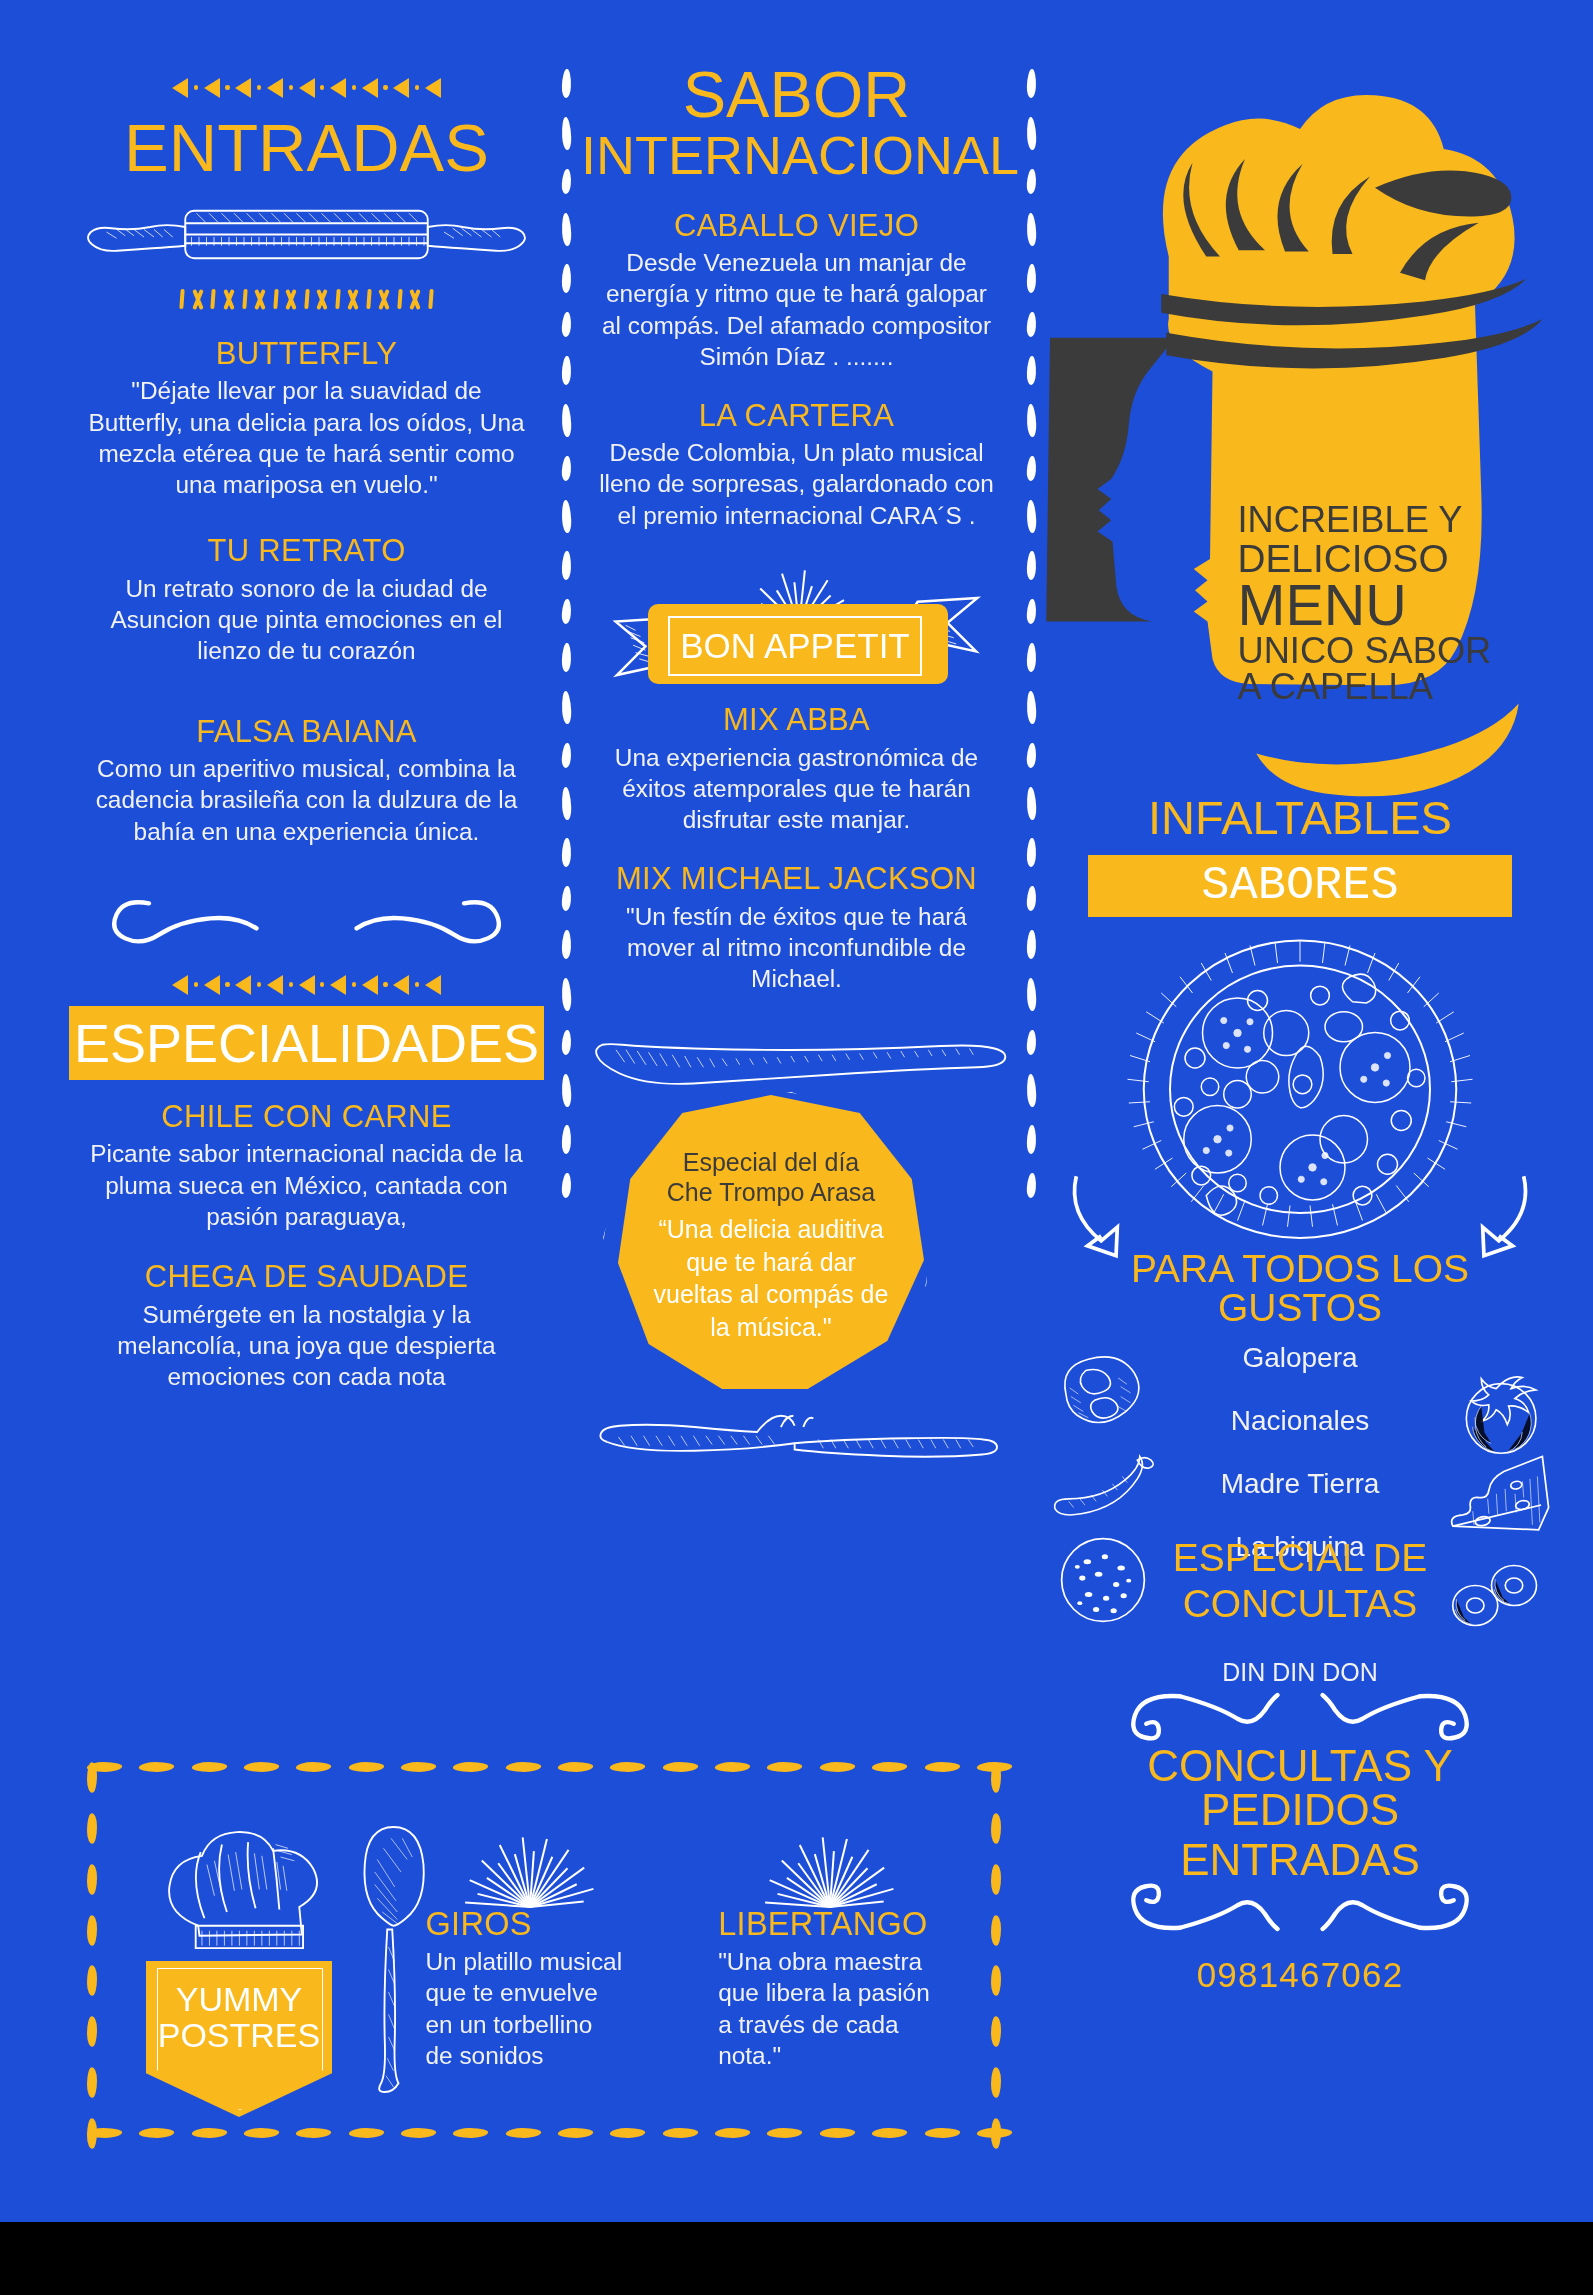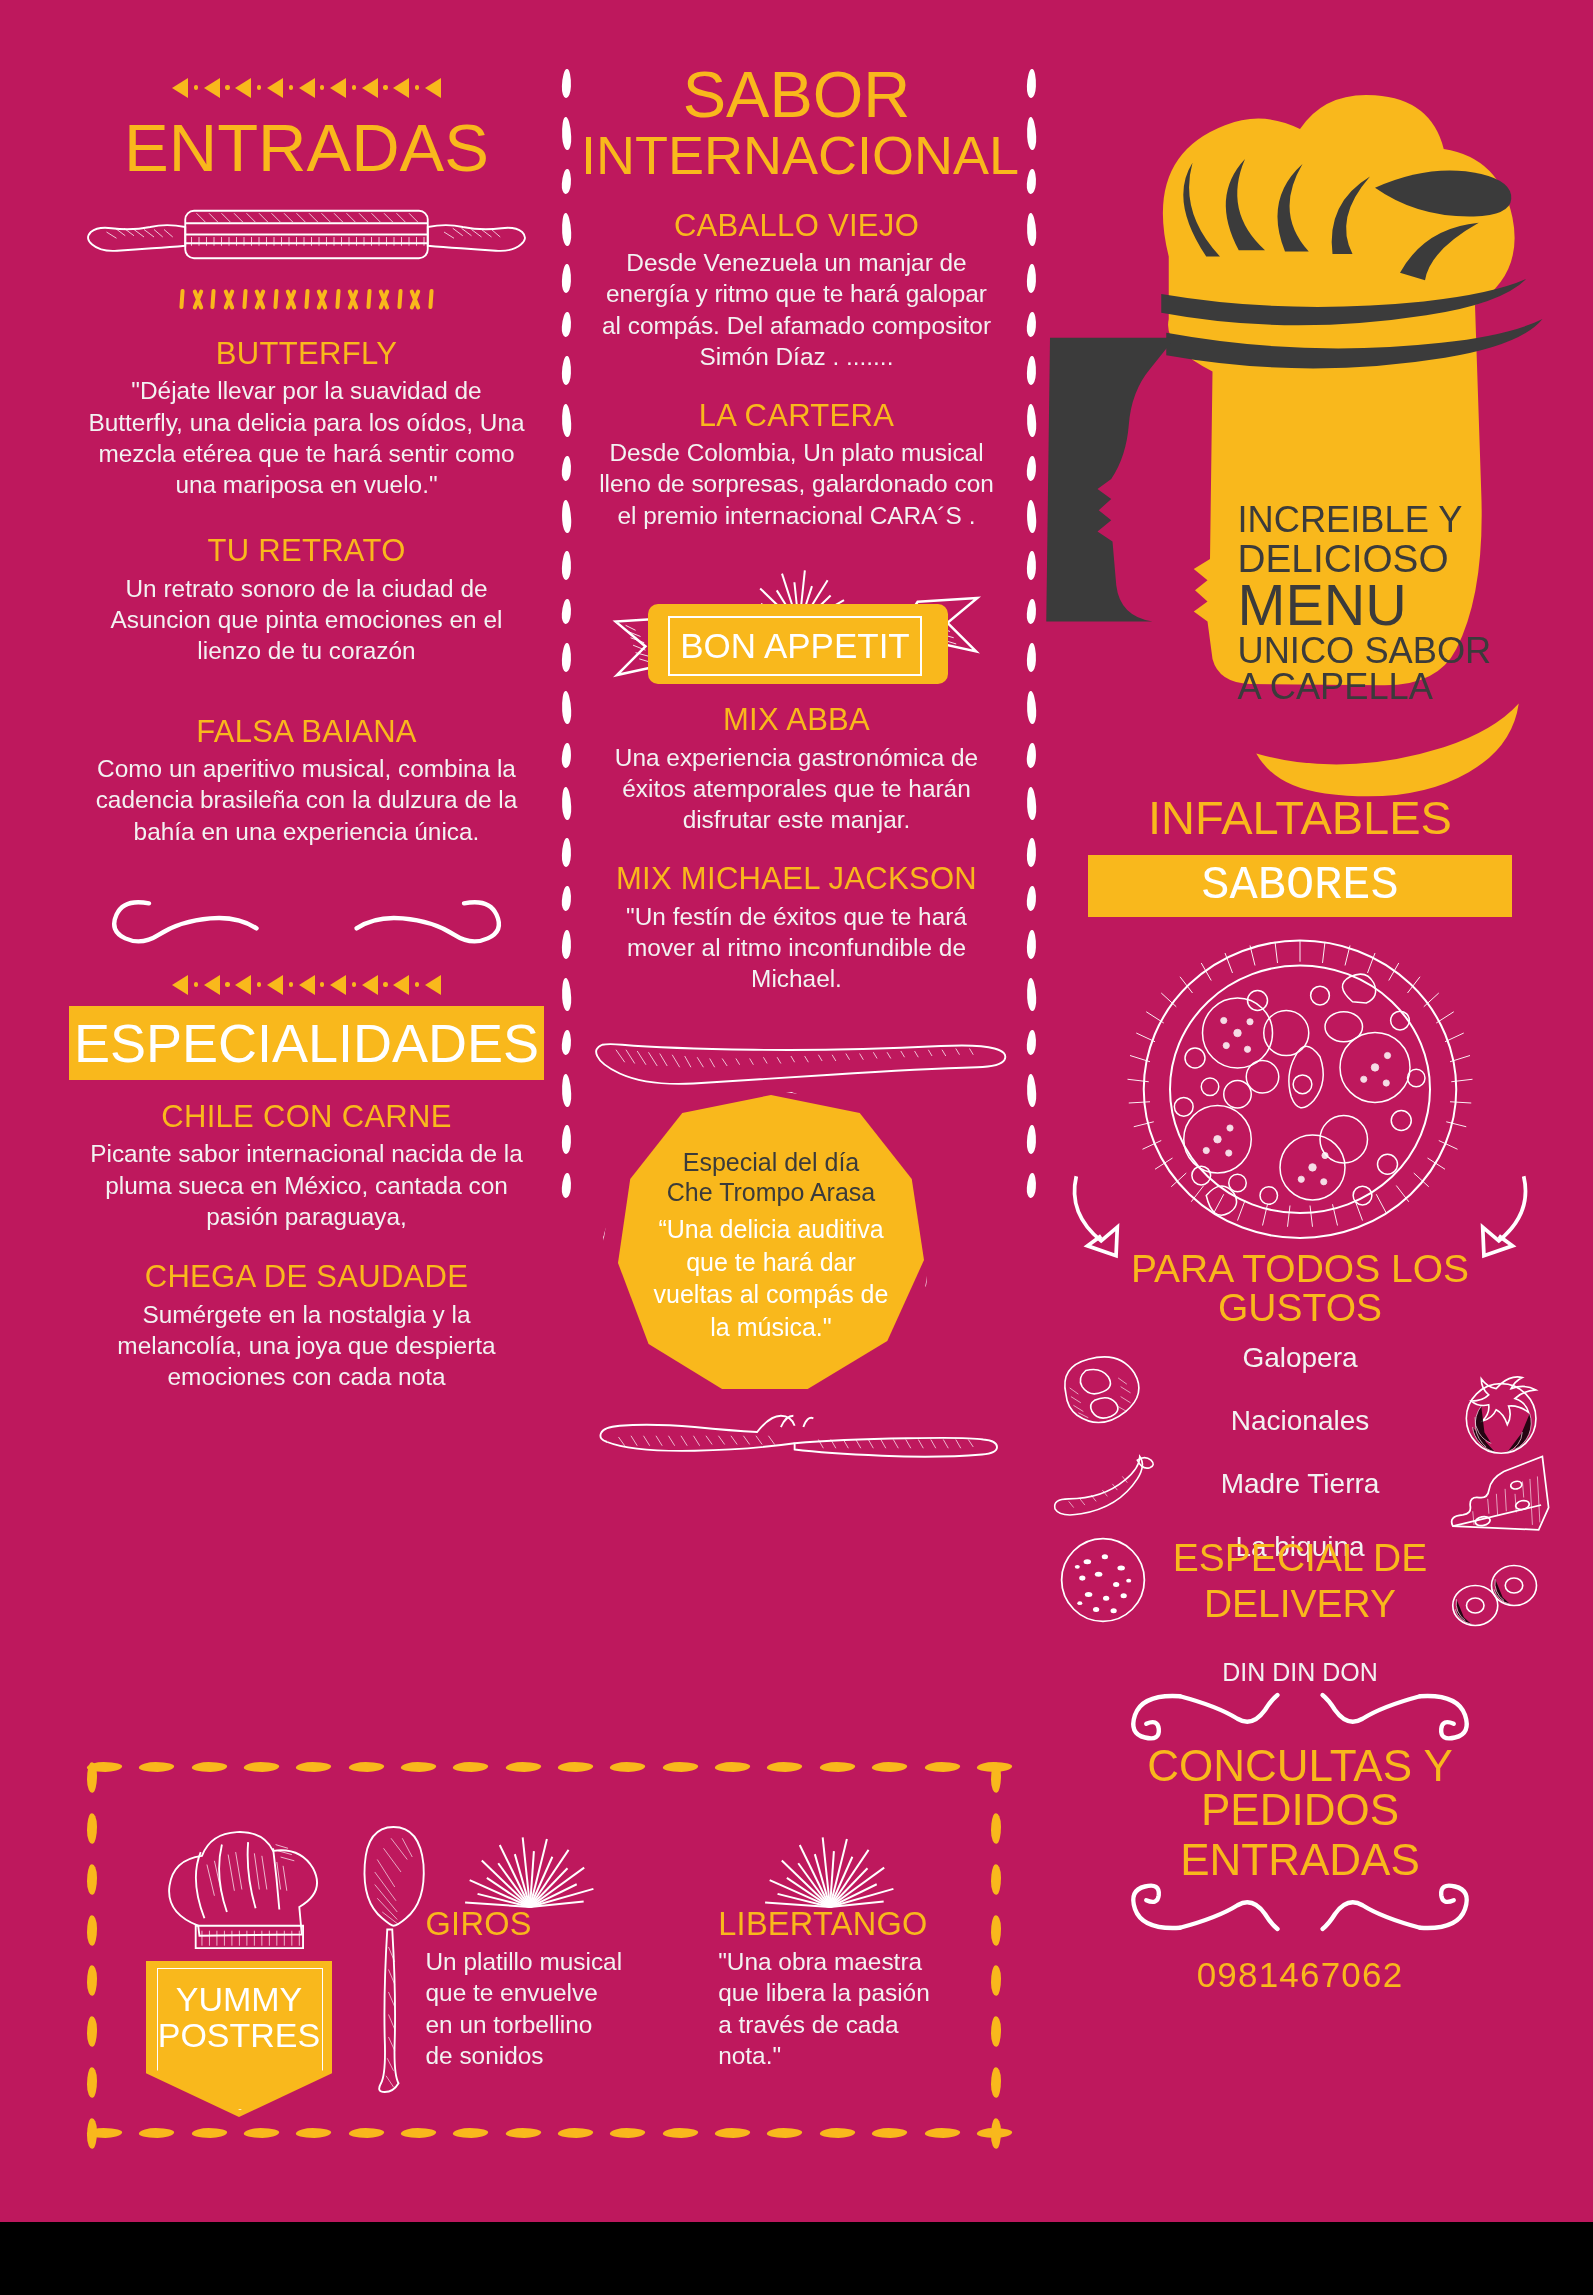--- a/index.html
+++ b/index.html
@@ -3,21 +3,21 @@
 <meta charset="utf-8">
 <style>
   html,body{margin:0;padding:0;background:#000;}
   body{font-family:"Liberation Sans",sans-serif;}
   #page{
     position:relative;width:1594px;height:2295px;background:#000;
     overflow:hidden;
   }
   #board{
     position:absolute;left:0;top:0;width:1594px;height:2222px;
-    background:#be185d;
+    background:#1d4ed8;
   }
   .col{position:absolute;box-sizing:border-box;}
 
   
   .vdiv{position:absolute;width:10px;}
   .vdiv i{
     display:block;width:8.7px;height:29px;background:#ffffff;margin:0 auto 19px auto;
     border-radius:50% 50% 50% 50% / 60% 60% 40% 40%;
     transform:rotate(2deg);
   }
@@ -591,21 +591,21 @@
 
         <div style="text-align:center;padding-top:2.5px;">
           <div style="color:#f2f2f2;font-size:28px;margin-bottom:31px;">Galopera</div>
           <div style="color:#f2f2f2;font-size:28px;margin-bottom:31px;">Nacionales</div>
           <div style="color:#f2f2f2;font-size:28px;margin-bottom:31px;">Madre Tierra</div>
           <div style="color:#f2f2f2;font-size:28px;">La biquina</div>
         </div>
 
         <div style="position:absolute;left:75px;top:199px;width:350px;text-align:center;">
           <div class="sec-title" style="font-size:39px;">ESPECIAL DE</div>
-          <div class="sec-title" style="font-size:39px;margin-top:6.2px;">DELIVERY</div>
+          <div class="sec-title" style="font-size:39px;margin-top:6.2px;">CONCULTAS</div>
         </div>
       </div>
 
       <div style="text-align:center;margin-top:25px;">
         <div style="color:#f2f2f2;font-size:25px;">DIN DIN DON</div>
 
         <div style="margin-top:2.5px;">
           <svg width="500" height="50" viewBox="0 0 800 80">
             <g fill="none" stroke="#ffffff" stroke-width="7" stroke-linecap="round">
               <path d="M208 10 q-60 -4 -72 30 q-10 30 16 36 q24 6 22 -14 q-2 -16 -20 -8"></path>

